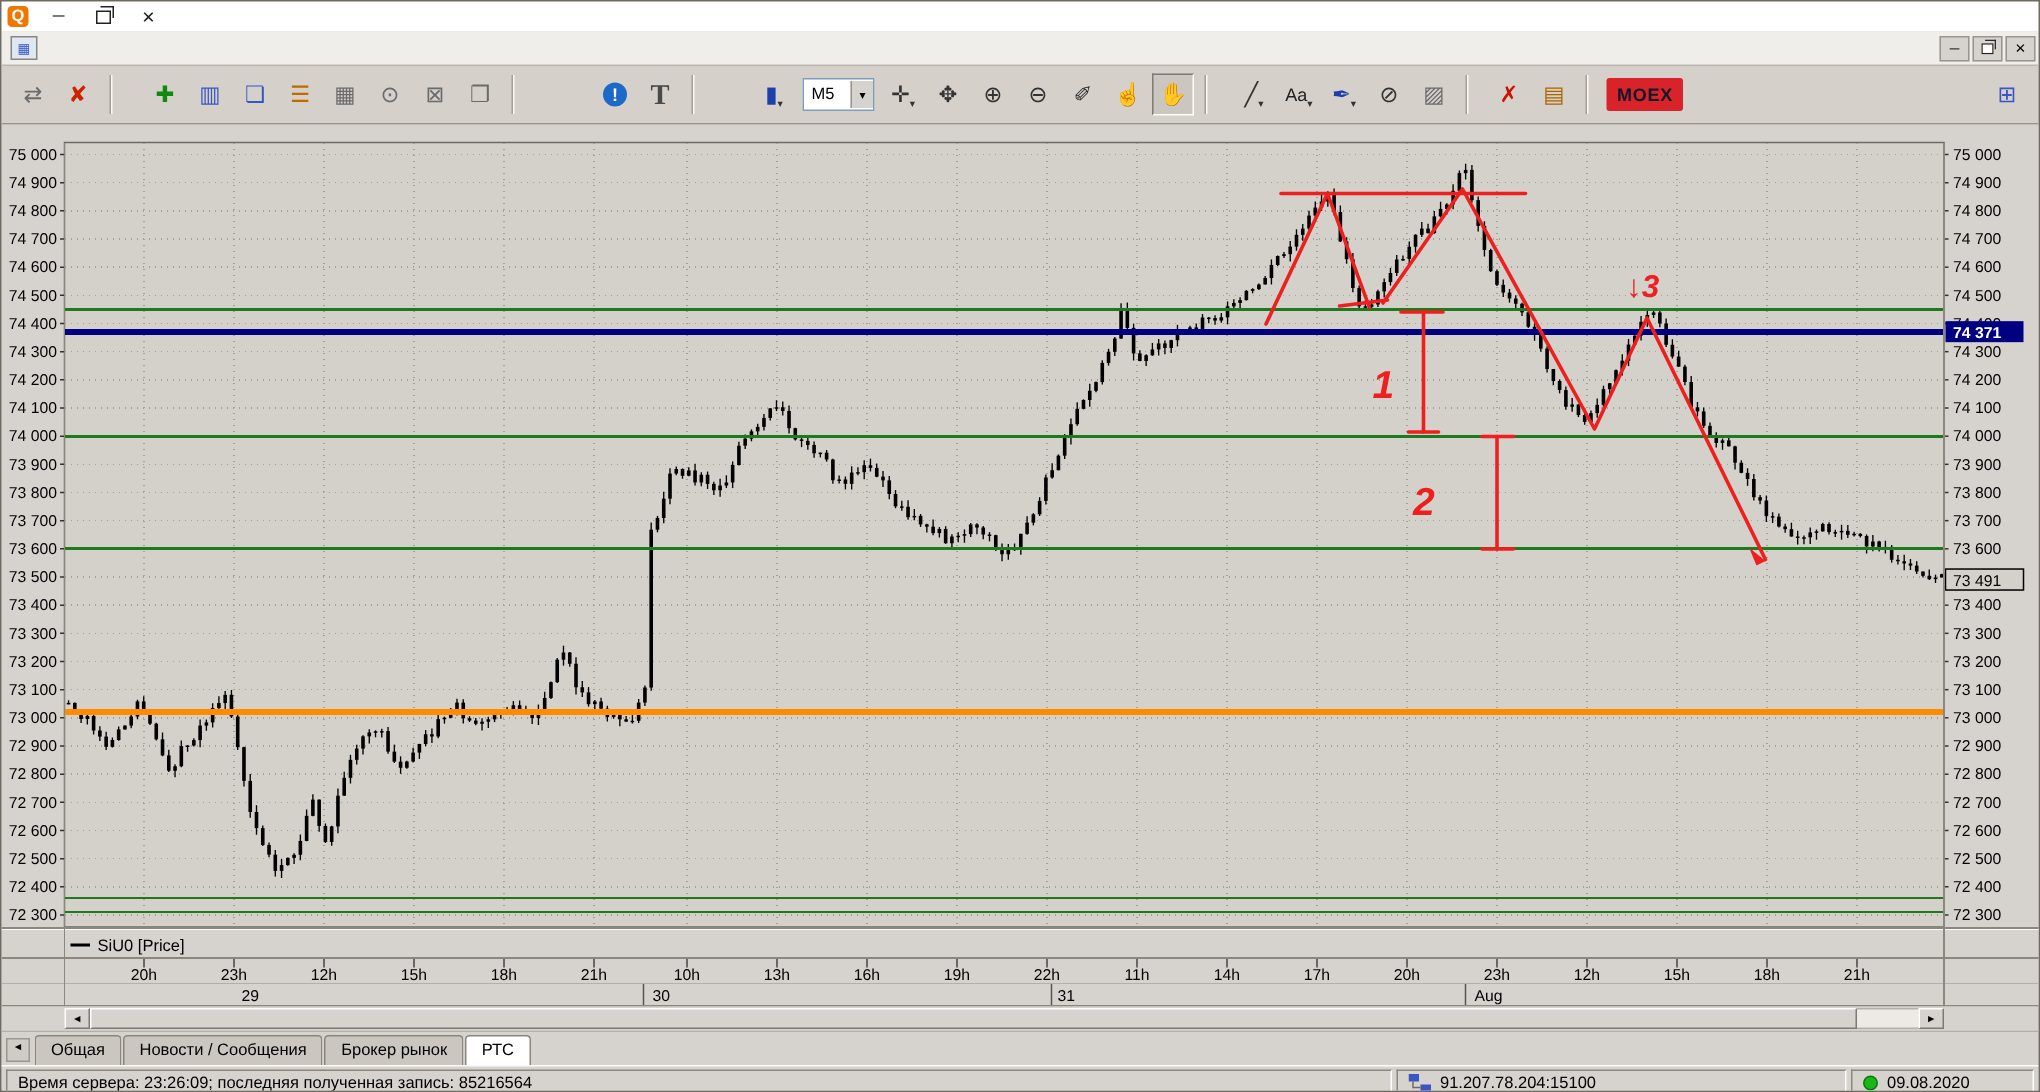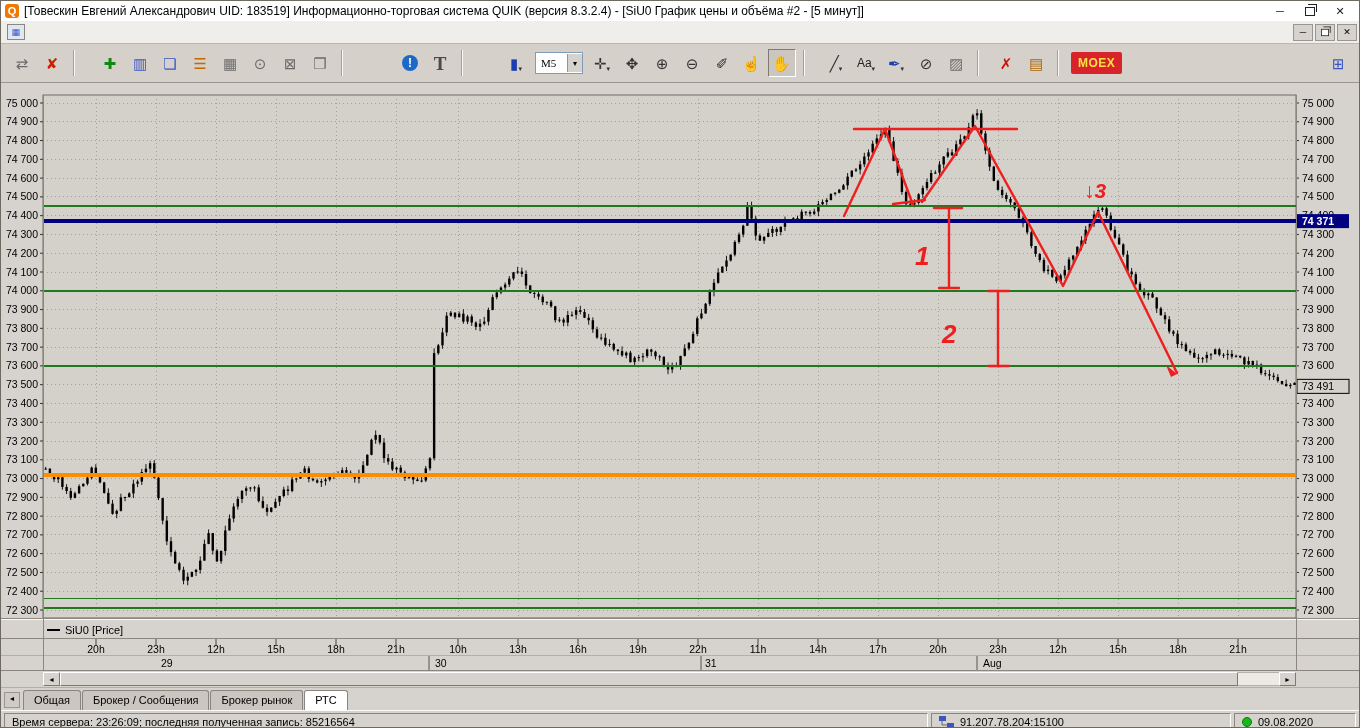--- a/index.html
+++ b/index.html
@@ -34,24 +34,24 @@
         border:1px solid transparent;}
   .tool.active{border:1px solid #7d7a74;border-color:#7d7a74 #ffffff #ffffff #7d7a74;background:#cbc7c0;}
   .glyph{font-size:15px;line-height:1;}
   .glyph.big{font-size:19px;font-weight:bold;font-family:"Liberation Serif",serif;}
   .glyph.small{font-size:12px;font-weight:normal;}
   .glyph.round{display:inline-flex;width:16px;height:16px;border-radius:50%;align-items:center;
         justify-content:center;font-weight:bold;font-size:12px;}
   .dd{font-size:7px;color:#333;align-self:flex-end;margin-bottom:3px;}
   .combo{width:46px;height:20px;background:#fff;border:1px solid #7f9db9;display:flex;align-items:center;
         margin:0 4px;}
-  .combo-text{flex:1;padding-left:5px;font-size:11px;font-family:Liberation Serif, serif;}
+  .combo-text{flex:1;padding-left:5px;font-size:11px;}
   .combo-arrow{width:14px;height:18px;background:#d6d3ce;border-left:1px solid #9a968f;font-size:8px;
         display:flex;align-items:center;justify-content:center;}
-  .moex{background:#d8232a;color:#fde047;font-weight:bold;font-size:12px;padding:4px 7px;border-radius:2px;
+  .moex{background:#d8232a;color:#0f172a;font-weight:bold;font-size:12px;padding:4px 7px;border-radius:2px;
         letter-spacing:.5px;}
   .toolbar-right{margin-left:auto;display:flex;align-items:center;}
   
   #chart-svg{display:block;}
   #chart-svg text{font-family:"Liberation Sans",sans-serif;}
   
   .scroll-row{height:16px;position:relative;background:#d6d3ce;}
   .sb-track{position:absolute;left:42px;top:1px;width:1253px;height:14px;background:#eceae5;
         border:1px solid #b5b1aa;box-sizing:border-box;}
   .sb-btn{position:absolute;top:1px;width:17px;height:14px;background:#d6d3ce;font-size:7px;line-height:13px;
@@ -75,21 +75,20 @@
   .status-net{width:300px;box-sizing:border-box;}
   .status-date{width:122px;box-sizing:border-box;}
   .green-dot{width:8px;height:8px;border-radius:50%;background:#18b818;border:1px solid #0a7a0a;margin-right:6px;}
   .net-icon{margin-right:6px;}
 </style>
 </head>
 <body>
 
 <div class="titlebar">
   <div class="q-logo">Q</div>
-  <div class="title-text">[Товескин Евгений Александрович UID: 183519] Информационно-торговая система QUIK (версия 8.3.2.4) - [SiU0 График цены и объёма #2 - [5 минут]]</div>
   <div class="win-controls">
     <div class="win-btn">─</div>
     <div class="win-btn">
         <span class="restore-glyph"></span>
       </div>
     <div class="win-btn">✕</div>
   </div>
 </div>
 
 <div class="menubar">
@@ -1089,21 +1088,21 @@
   <div class="sb-track"></div>
   <div class="sb-btn" style="left:42px">◄</div>
   <div class="sb-thumb"></div>
   <div class="sb-btn" style="left:1278px">►</div>
 </div>
 
 <div class="tabsbar">
   <div class="tab-scroll">◄</div>
   <div id="tabs-list" style="display:flex;align-items:center">
       <div class="tab">Общая</div>
-      <div class="tab">Брокер / Сообщения</div>
+      <div class="tab">Новости / Сообщения</div>
       <div class="tab">Брокер рынок</div>
       <div class="tab active">РТС</div>
     </div>
 </div>
 
 <div class="statusbar">
   <div class="status-cell status-left">Время сервера: 23:26:09; последняя полученная запись: 85216564</div>
   <div class="status-cell status-net">
     <svg class="net-icon" width="15" height="12">
       <rect x="0" y="0" width="7" height="5" fill="#3a56c4"></rect>

